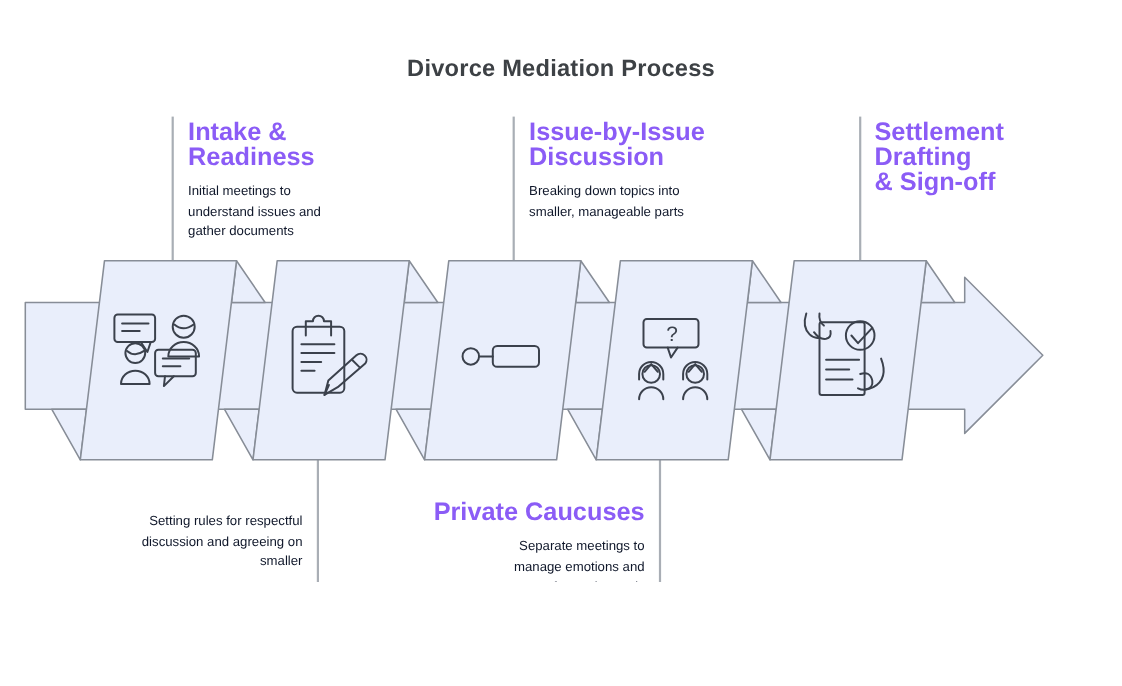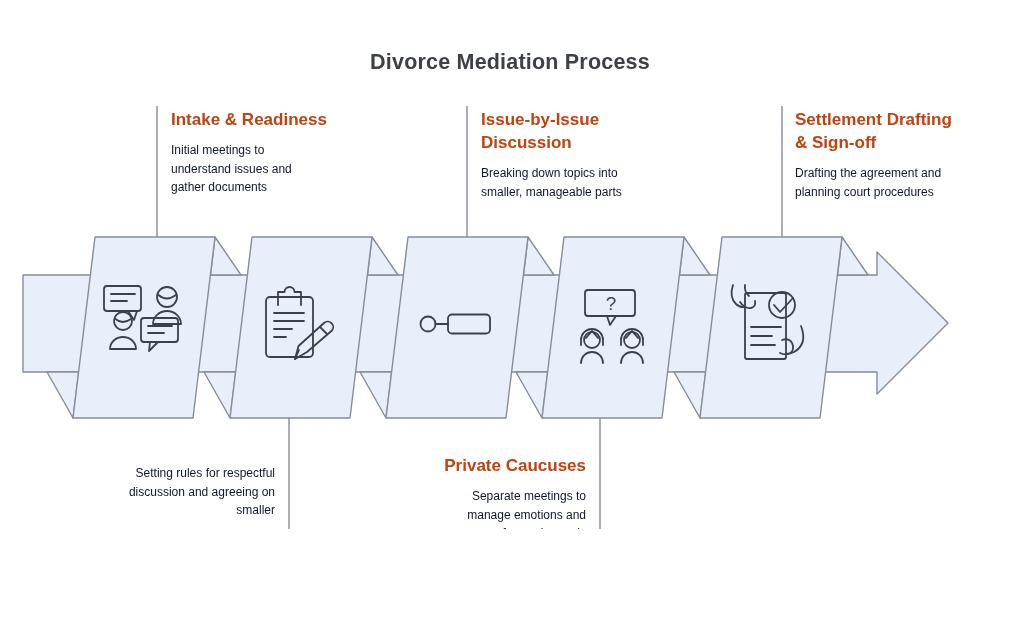--- a/index.html
+++ b/index.html
@@ -6,22 +6,22 @@
   .canvas{
     position:relative;width:1020px;height:529px;background:#ffffff;
     font-family:"Liberation Sans","DejaVu Sans",sans-serif;overflow:hidden;
   }
   .diagram-title{
     position:absolute;left:0;right:0;top:50px;margin:0;text-align:center;
     font-size:21.5px;font-weight:bold;color:#3d4145;letter-spacing:.2px;
   }
   .label{position:absolute;}
   .label h3{
-    margin:0;font-size:17px;line-height:23px;font-weight:bold;
-    color:#c2410c;white-space:pre-line;
+    margin:0;font-size:23px;line-height:23px;font-weight:bold;
+    color:#8b5cf6;white-space:pre-line;
   }
   .label p{
     margin:10px 0 0 0;font-size:12px;line-height:18.5px;
     color:#0f172a;white-space:pre-line;
   }
   .label-bottom{text-align:right;}
   .vline{position:absolute;width:1.5px;background:#a9aeb5;}
   .ribbon-svg{position:absolute;left:0;top:0;}
   .shape{fill:#e9eefb;stroke:#878d97;stroke-width:1.4;stroke-linejoin:round;}
   .icon{fill:none;stroke:#3b414c;stroke-width:1.8;stroke-linecap:round;stroke-linejoin:round;}
@@ -135,22 +135,20 @@
   </div>
   <div class="label" style="left:481px;top:108px;width:195px;">
     <h3>Issue-by-Issue
 Discussion</h3>
     <p>Breaking down topics into
 smaller, manageable parts</p>
   </div>
   <div class="label" style="left:795px;top:108px;width:208px;">
     <h3>Settlement Drafting
 &amp; Sign-off</h3>
-    <p>Drafting the agreement and
-planning court procedures</p>
   </div>
 
   <div class="label label-bottom" style="left:75px;top:454px;width:200px;">
     <p>Setting rules for respectful
 discussion and agreeing on
 smaller</p>
   </div>
   <div class="label label-bottom" style="left:391px;top:454px;width:195px;">
     <h3>Private Caucuses</h3>
     <p>Separate meetings to

